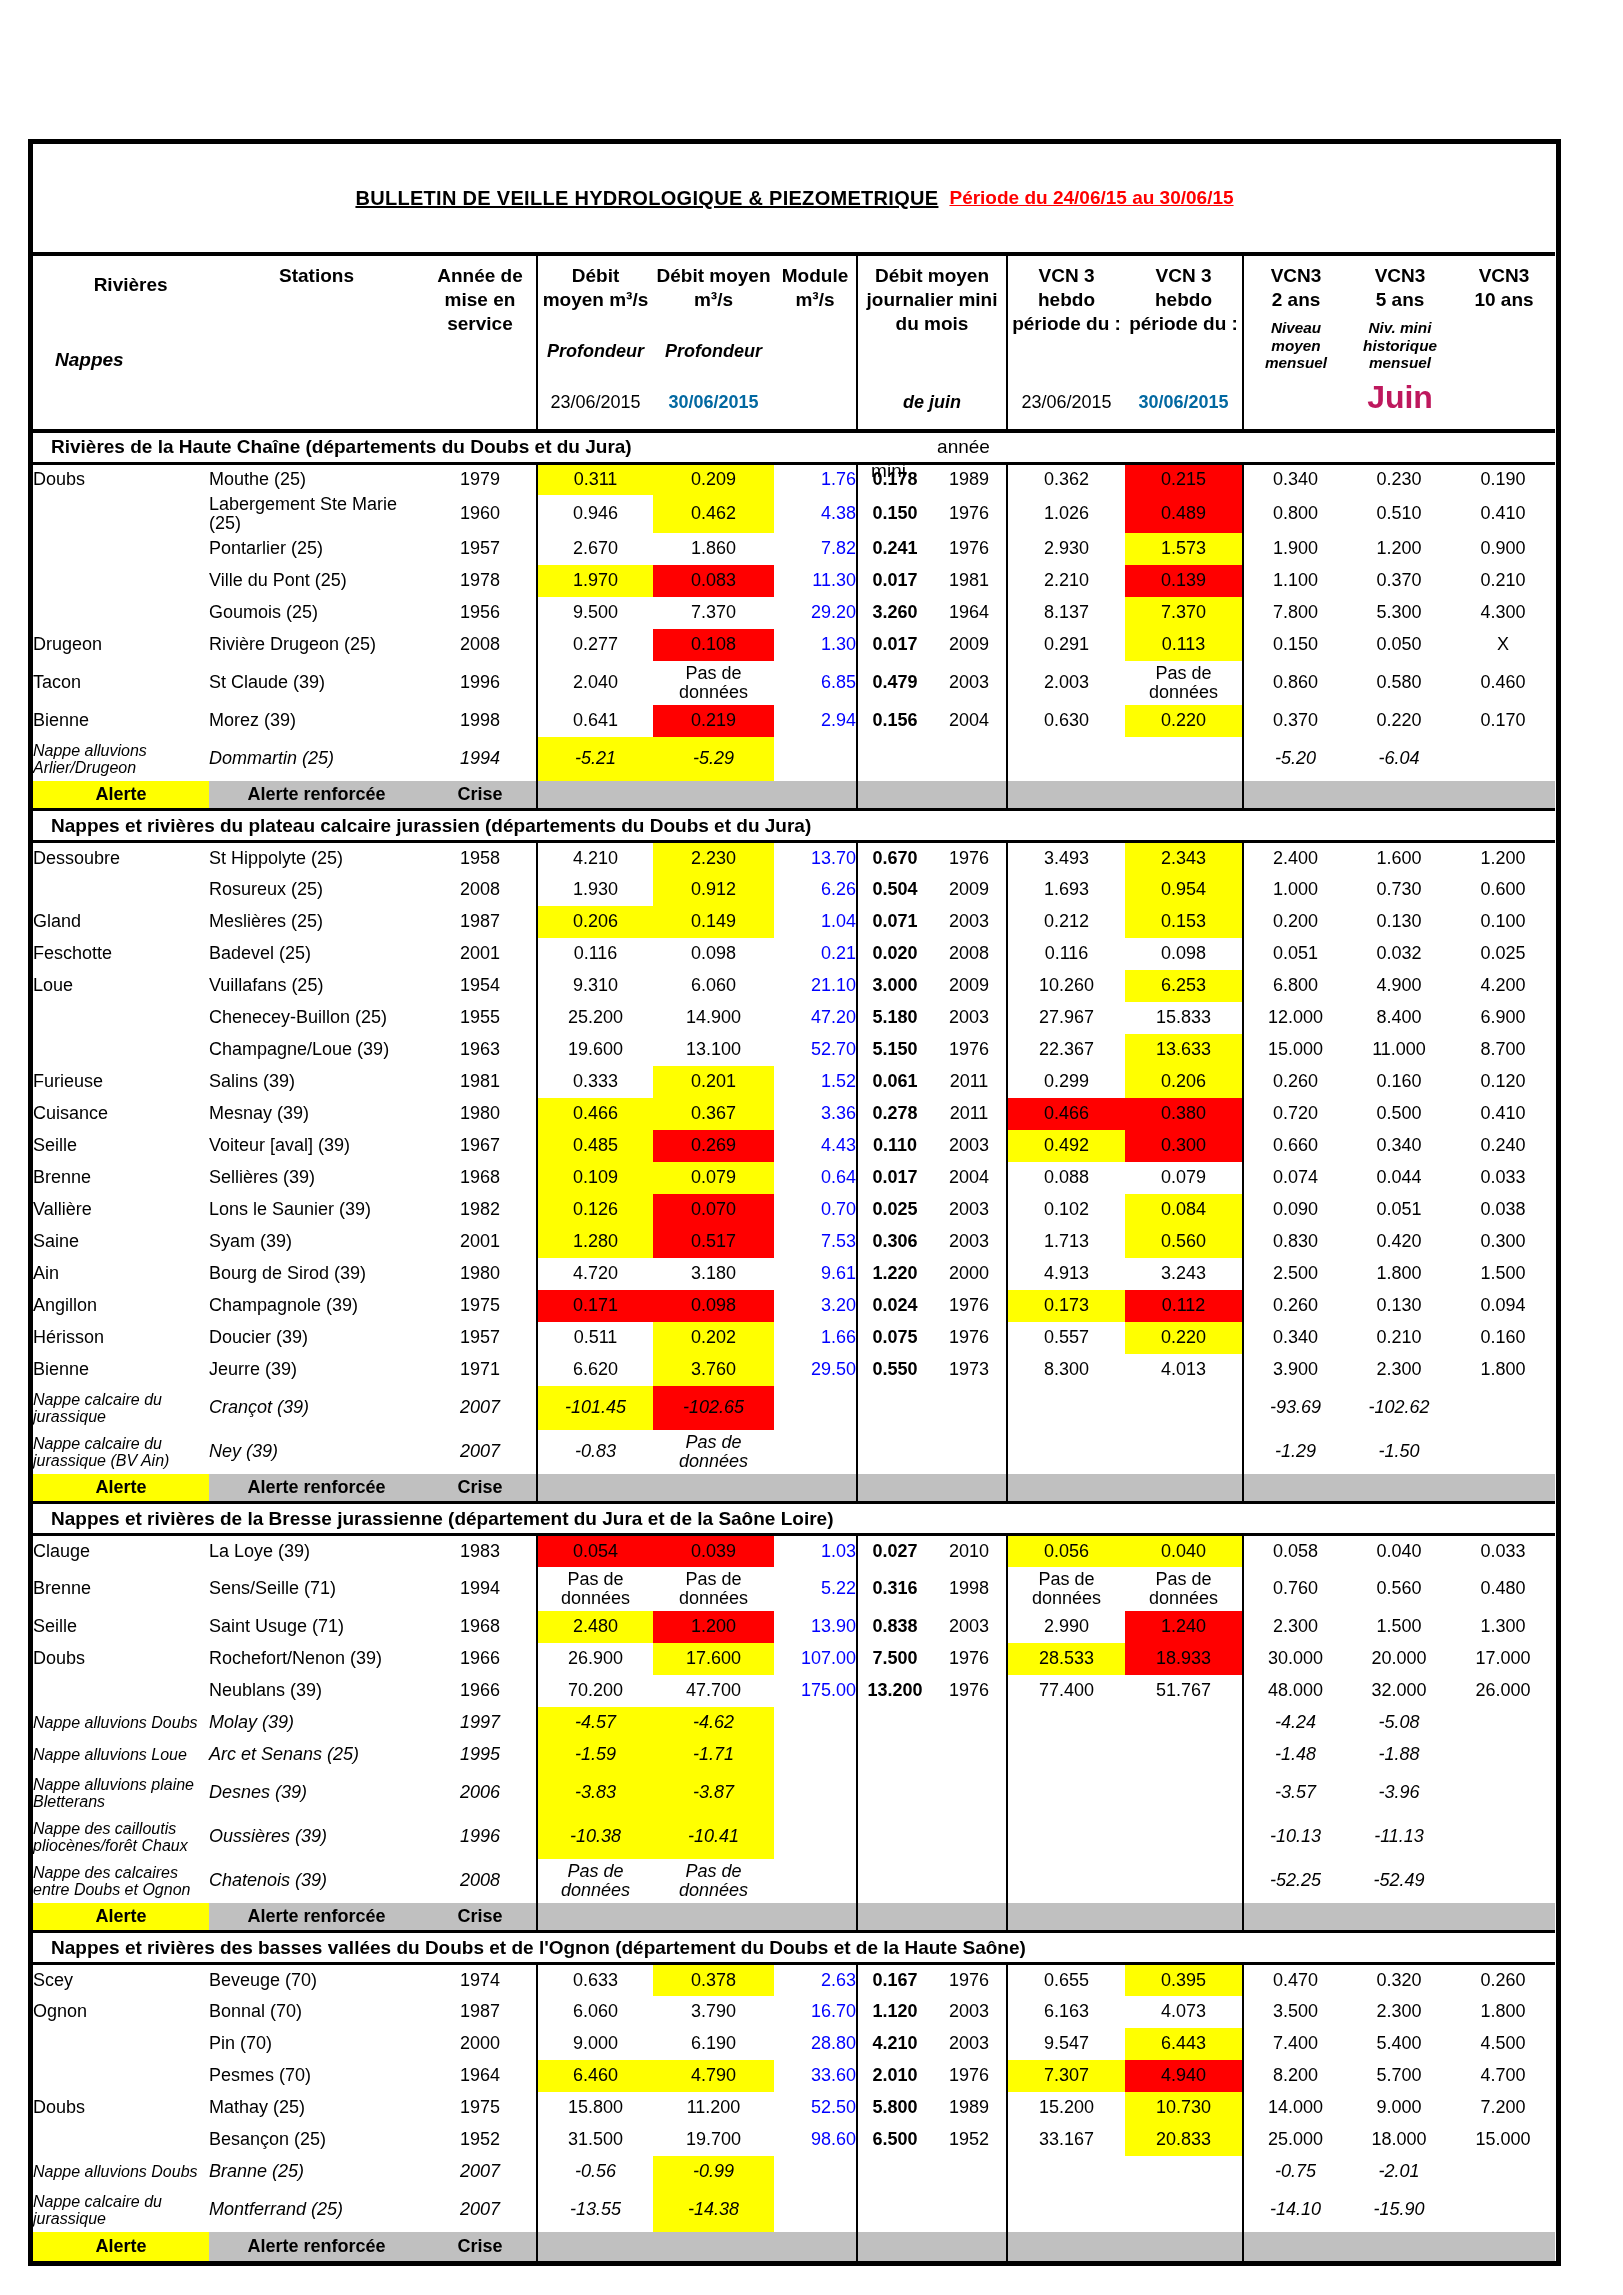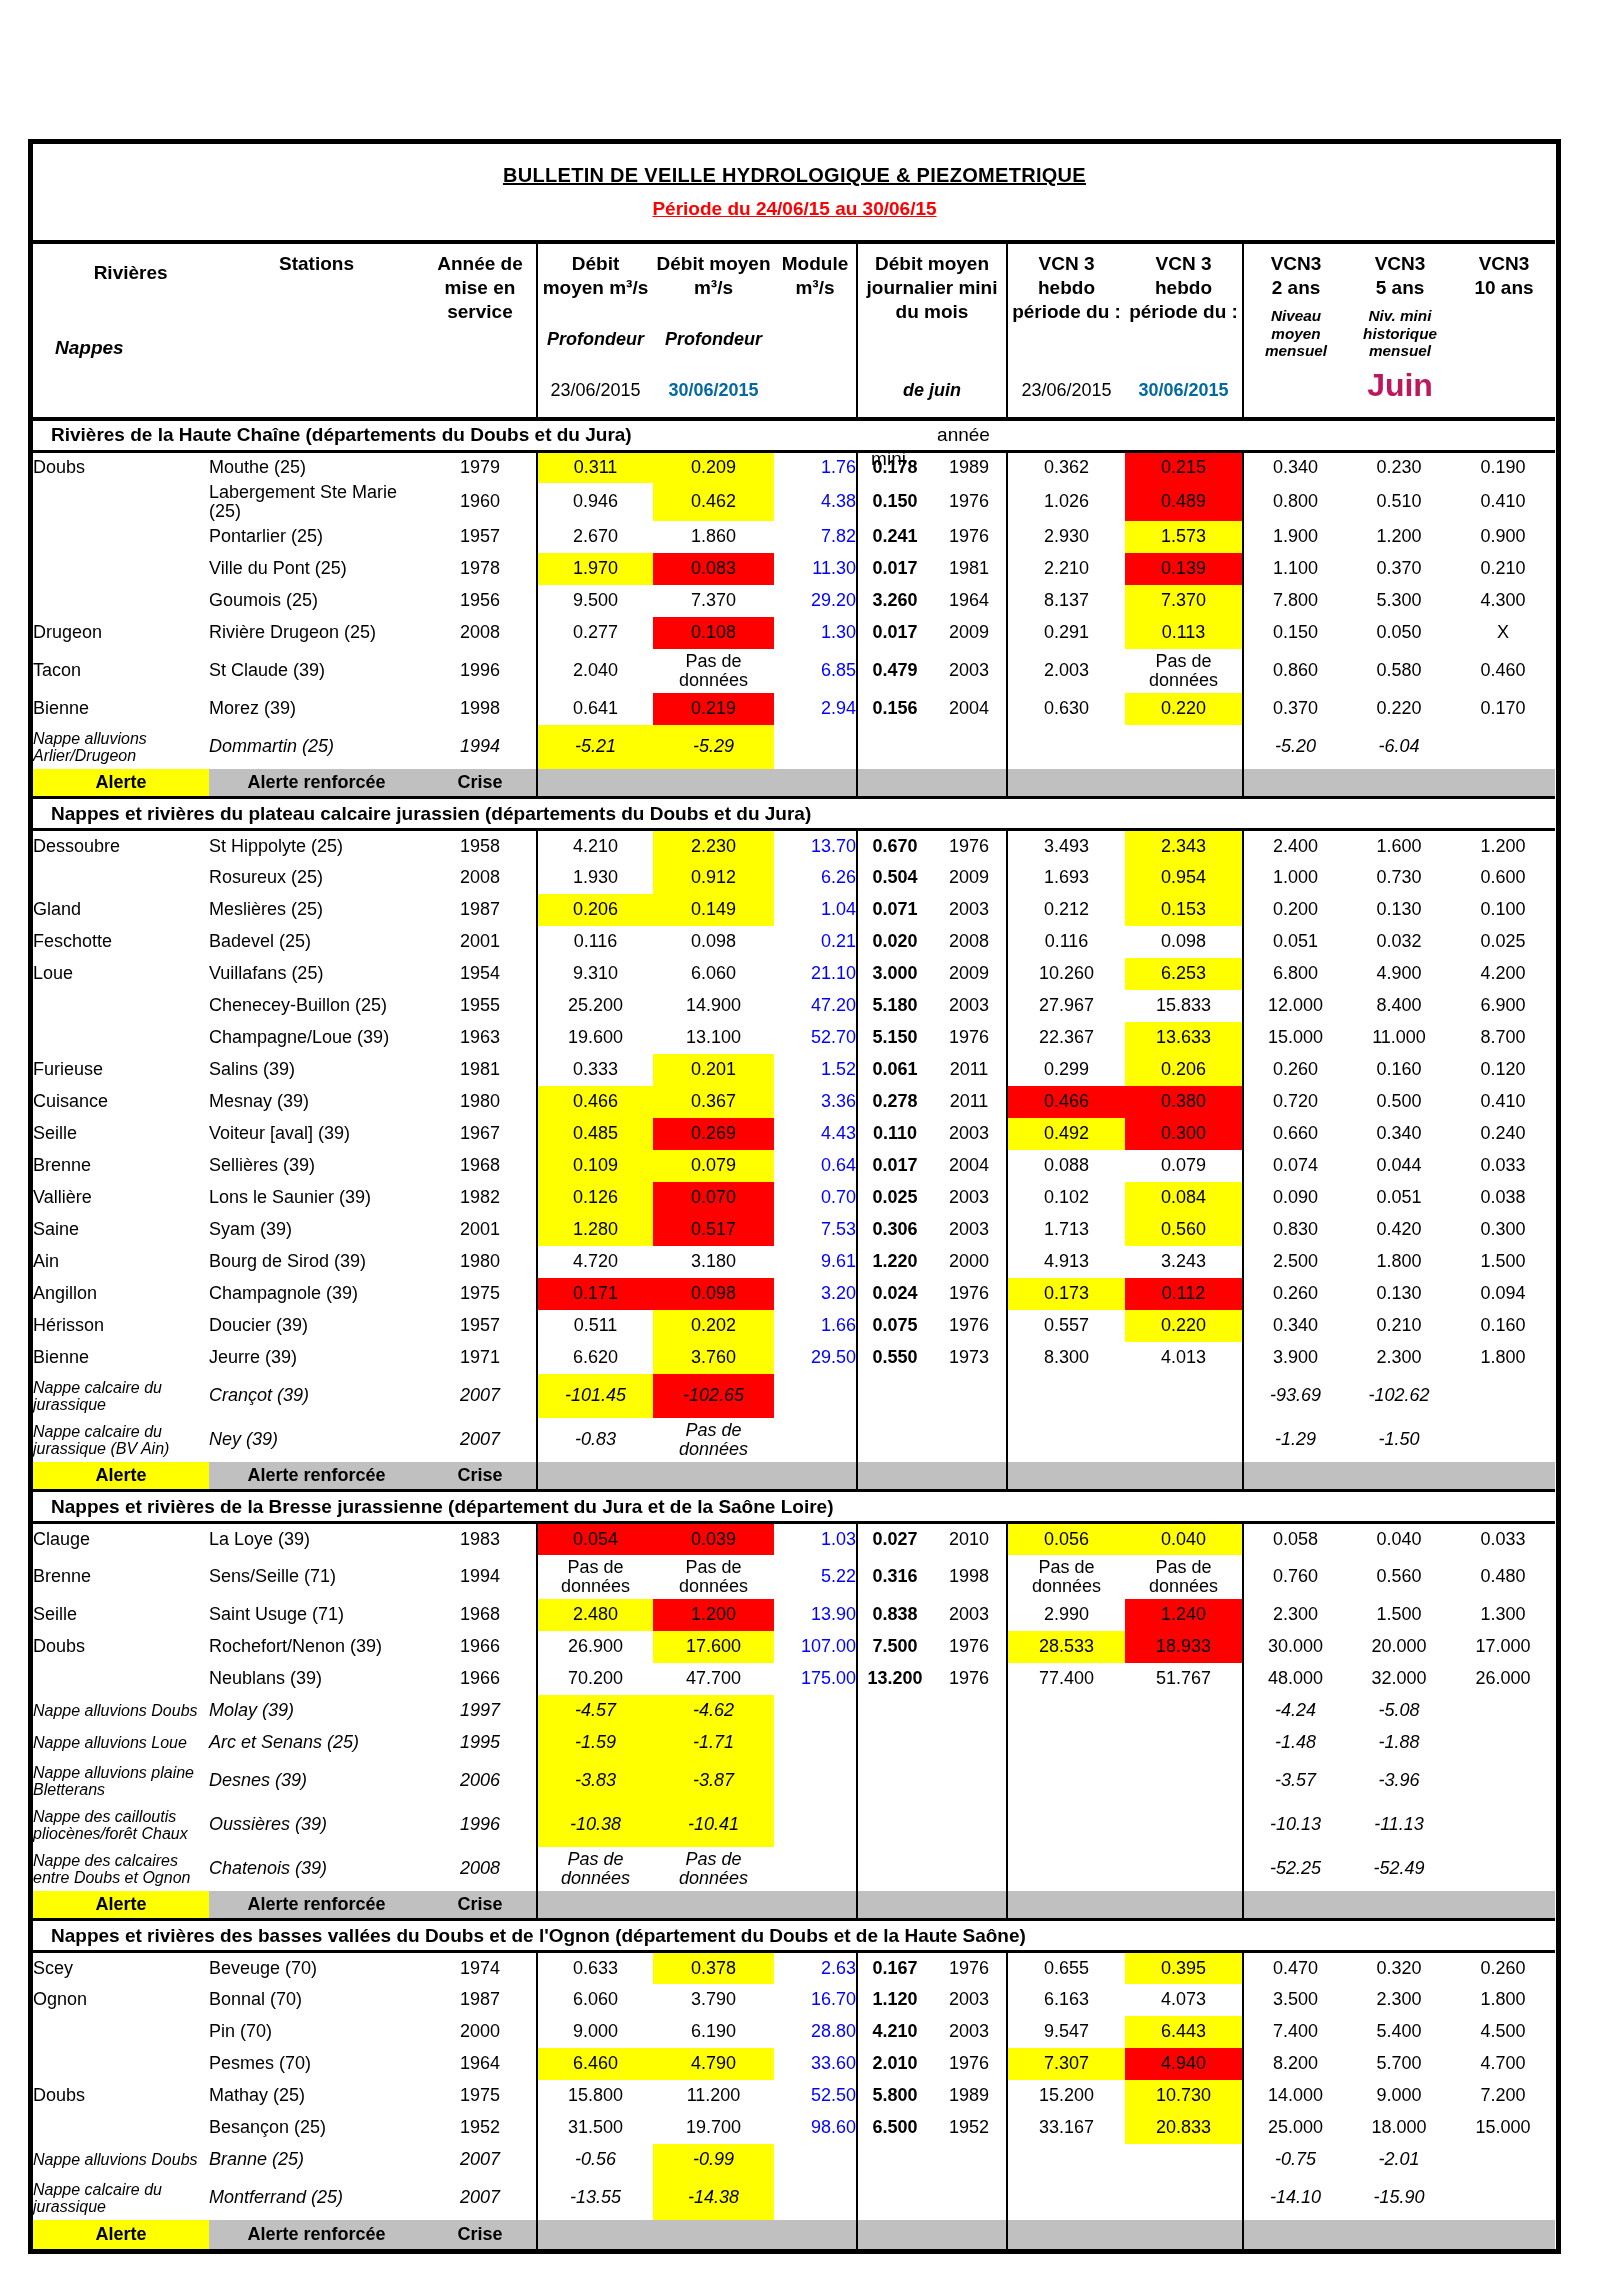--- a/index.html
+++ b/index.html
@@ -3,21 +3,21 @@
 <meta charset="utf-8">
 <style>
   html,body { margin:0; padding:0; background:#ffffff; }
   body { width:1623px; height:2295px; position:relative;
          font-family:"Liberation Sans","DejaVu Sans",sans-serif; color:#000; }
   * { box-sizing:border-box; }
 
   .sheet { position:absolute; left:28px; top:139px; width:1533px;
            border:5.6px solid #000; background:#fff; }
 
-  .titlebox { height:96px; display:flex; flex-direction:column;
+  .titlebox { height:108px; display:flex; flex-direction:row;
               justify-content:center; align-items:center; gap:11px; }
   .t1 { font-weight:bold; font-size:20px; text-decoration:underline; letter-spacing:0.3px; }
   .t2 { font-weight:bold; font-size:19px; color:#ff0000; text-decoration:underline; }
 
   table.grid { border-collapse:collapse; table-layout:fixed; width:1522px;
                border-top:4.9px solid #000; }
   table.grid td { overflow:visible; padding:0; }
 
   
   td.gb { border-right:2.8px solid #000; }

